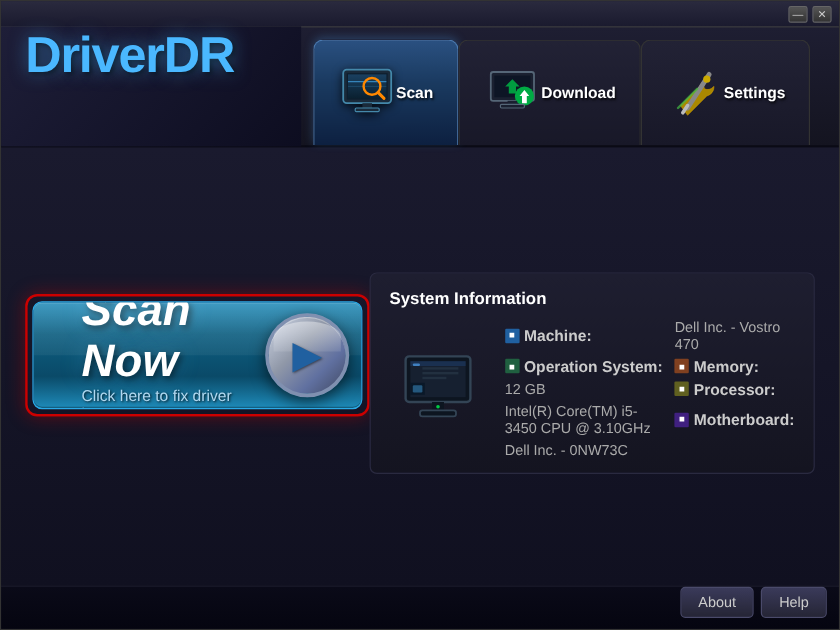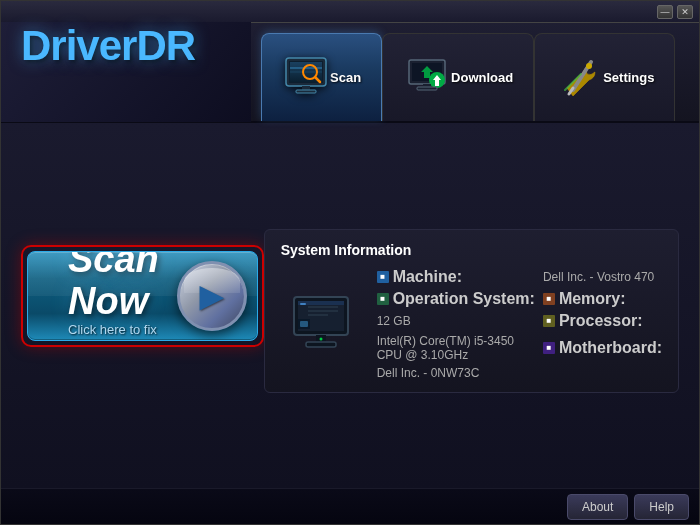--- a/index.html
+++ b/index.html
@@ -288,38 +288,38 @@
     }
 
     .sys-info-key {
       display: flex;
       align-items: center;
       gap: 4px;
       white-space: nowrap;
     }
 
     .sys-info-key-text {
-      font-size: 16px;
+      font-size: 13px;
       color: #cccccc;
       font-weight: bold;
     }
 
     .sys-info-value {
       font-size: 12px;
       color: #aaaaaa;
       align-self: center;
     }
 
     
     .footer {
       height: 36px;
       background: linear-gradient(180deg, #0a0a18 0%, #050510 100%);
       border-top: 1px solid #1a1a2a;
       display: flex;
-      align-items: center;
+      align-items: flex-start;
       justify-content: flex-end;
       padding: 0 10px;
       gap: 6px;
     }
 
     .footer-btn {
       height: 26px;
       padding: 0 14px;
       background: linear-gradient(180deg, #3a3a5a 0%, #252535 100%);
       border: 1px solid #4a4a6a;

